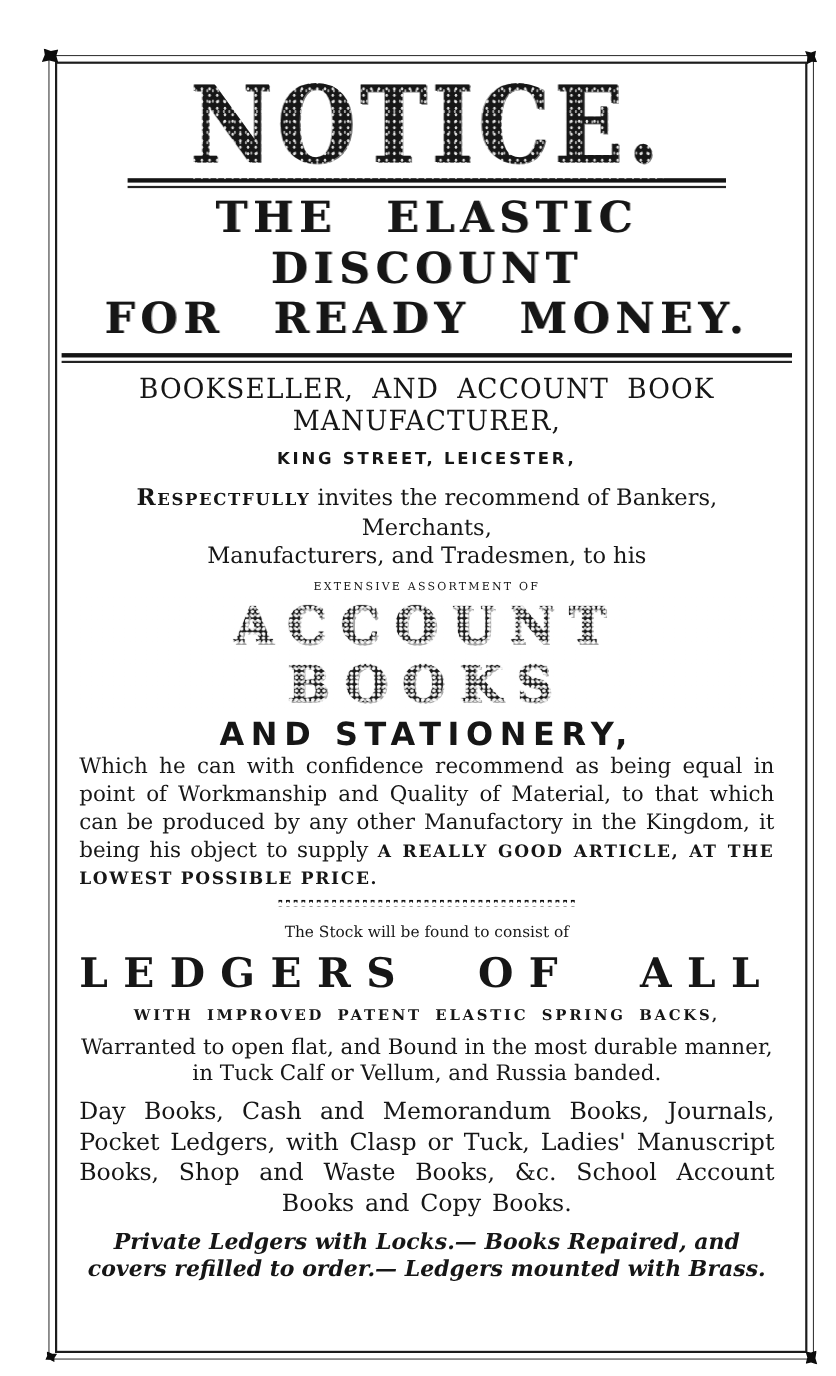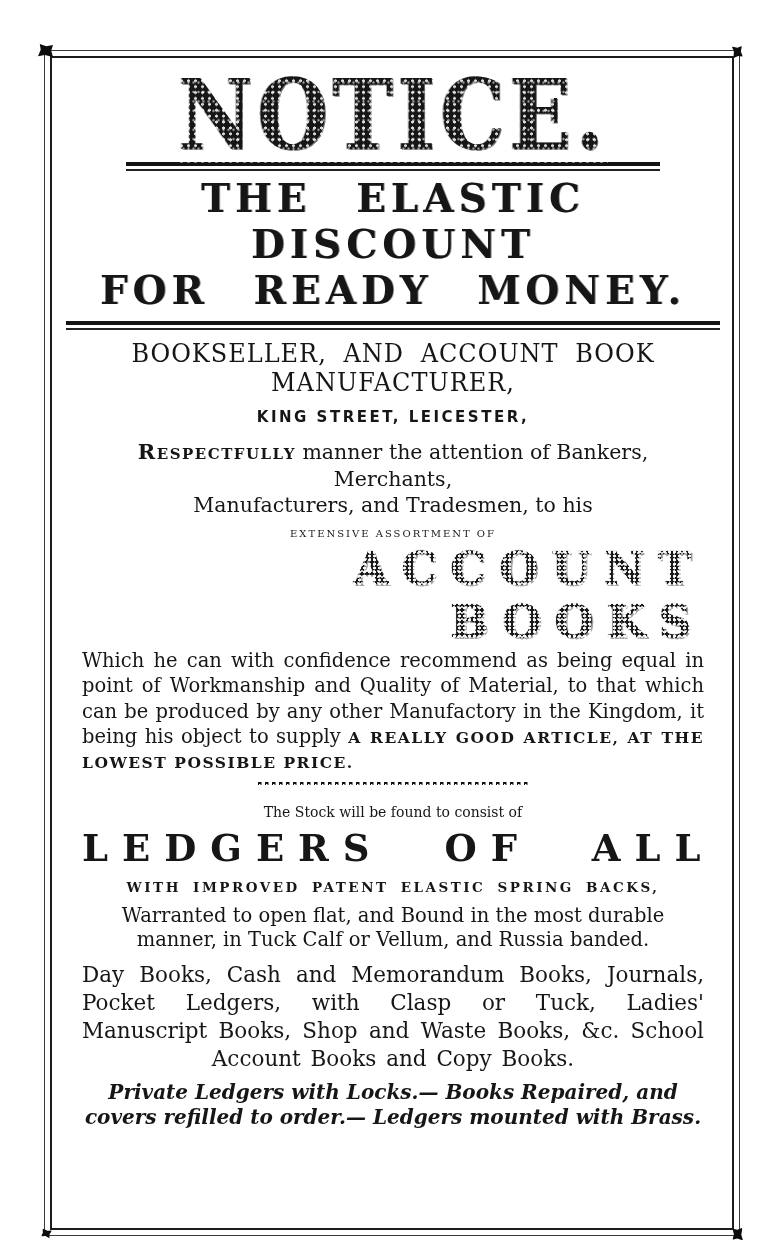--- a/index.html
+++ b/index.html
@@ -4,21 +4,21 @@
 <style>
   * { margin:0; padding:0; box-sizing:border-box; }
   html,body { width:760px; height:1251px; background:#ffffff; overflow:hidden; }
   body { font-family:"DejaVu Serif","Liberation Serif",serif; color:#161616; }
 
   .frame {
     position:absolute; left:50px; top:56px; width:684px; height:1174px;
     border:2px solid #1c1c1c;
     outline:1px solid #3a3a3a;
     outline-offset:5px;
-    padding:6px 28px 0 30px;
+    padding:6px 28px 0 20px;
   }
   .corner-mark { position:absolute; width:15px; height:13px; background:#0d0d0d;
     clip-path:polygon(12% 0,55% 18%,100% 8%,88% 52%,100% 100%,45% 84%,0 95%,18% 45%); }
   .corner-tl { left:-14px; top:-14px; }
   .corner-tr { right:-13px; top:-13px; transform:rotate(80deg) scale(.8); }
   .corner-bl { left:-13px; bottom:-12px; transform:rotate(190deg) scale(.65); }
   .corner-br { right:-13px; bottom:-13px; transform:rotate(265deg) scale(.85); }
 
   .center { text-align:center; }
 
@@ -52,21 +52,21 @@
     word-spacing:20px; text-shadow:1px 1px 0 rgba(0,0,0,.45); }
   .trade-line { margin-top:10px; font-size:24px; letter-spacing:1px; word-spacing:8px;
     transform:scaleY(1.05); }
   .address-line { margin-top:12px; font-family:"DejaVu Sans","Liberation Sans",sans-serif;
     font-weight:bold; font-size:15px; letter-spacing:2.5px; }
   .invitation { margin-top:12px; font-size:20.5px; line-height:1.3; }
   .invitation-lead { font-variant:small-caps; font-weight:bold; letter-spacing:1.5px; font-size:21px; }
   .assortment-intro { margin-top:9px; font-weight:normal; font-size:10px; letter-spacing:2px; }
 
   .account-books { margin-top:3px; font-weight:bold; font-size:45px; letter-spacing:13px;
-    color:#1a1a1a; text-shadow:2px 2px 0 rgba(0,0,0,.35), 0 0 1px #000;text-align:right; }
+    color:#1a1a1a; text-shadow:2px 2px 0 rgba(0,0,0,.35), 0 0 1px #000; }
   .stationery { margin-top:2px; font-family:"DejaVu Sans","Liberation Sans",sans-serif;
     font-weight:bold; font-size:29px; letter-spacing:6px; }
   .quality-para { margin-top:0; font-size:19.5px; line-height:1.3; text-align:justify;
     text-align-last:left; }
   .quality-emphasis { font-weight:bold; font-size:15.5px; letter-spacing:1.5px; }
 
   .squiggle { width:270px; height:6px; margin:7px auto 0 auto;
     background:
       linear-gradient(135deg, #111 2.4px, transparent 0),
       linear-gradient(-135deg, #111 2.4px, transparent 0);
@@ -100,27 +100,28 @@
 
   <div class="center discount-line">THE ELASTIC DISCOUNT</div>
   <div class="center discount-line">FOR READY MONEY.</div>
 
   <div class="rule-double rule-full"></div>
 
   <div class="center trade-line">BOOKSELLER, AND ACCOUNT BOOK MANUFACTURER,</div>
   <div class="center address-line">KING STREET, LEICESTER,</div>
 
   <div class="center invitation">
-    <div><span class="invitation-lead">Respectfully</span><span> manner the attention of Bankers, Merchants,</span></div>
+    <div><span class="invitation-lead">Respectfully</span><span> invites the recommend of Bankers, Merchants,</span></div>
     <div>Manufacturers, and Tradesmen, to his</div>
   </div>
 
   <div class="center assortment-intro">EXTENSIVE ASSORTMENT OF</div>
 
   <div class="center account-books speckle speckle-heavy">ACCOUNT BOOKS</div>
+  <div class="center stationery">AND STATIONERY,</div>
 
   <p class="quality-para"><span>Which he can with confidence recommend as being equal in point of Workmanship and Quality of Material, to that which can be produced by any other Manufactory in the Kingdom, it being his object to supply </span><span class="quality-emphasis">A REALLY GOOD ARTICLE, AT THE LOWEST POSSIBLE PRICE.</span></p>
 
   <div class="squiggle"></div>
 
   <div class="center stock-intro">The Stock will be found to consist of</div>
   <div class="center ledgers-title">LEDGERS OF ALL SIZES,</div>
   <div class="center ledgers-subtitle">WITH IMPROVED PATENT ELASTIC SPRING BACKS,</div>
   <div class="center warranty-line">Warranted to open flat, and Bound in the most durable manner, in Tuck Calf or Vellum, and Russia banded.</div>
   <p class="book-list">Day Books, Cash and Memorandum Books, Journals, Pocket Ledgers, with Clasp or Tuck, Ladies' Manuscript Books, Shop and Waste Books, &amp;c. School Account Books and Copy Books.</p>

